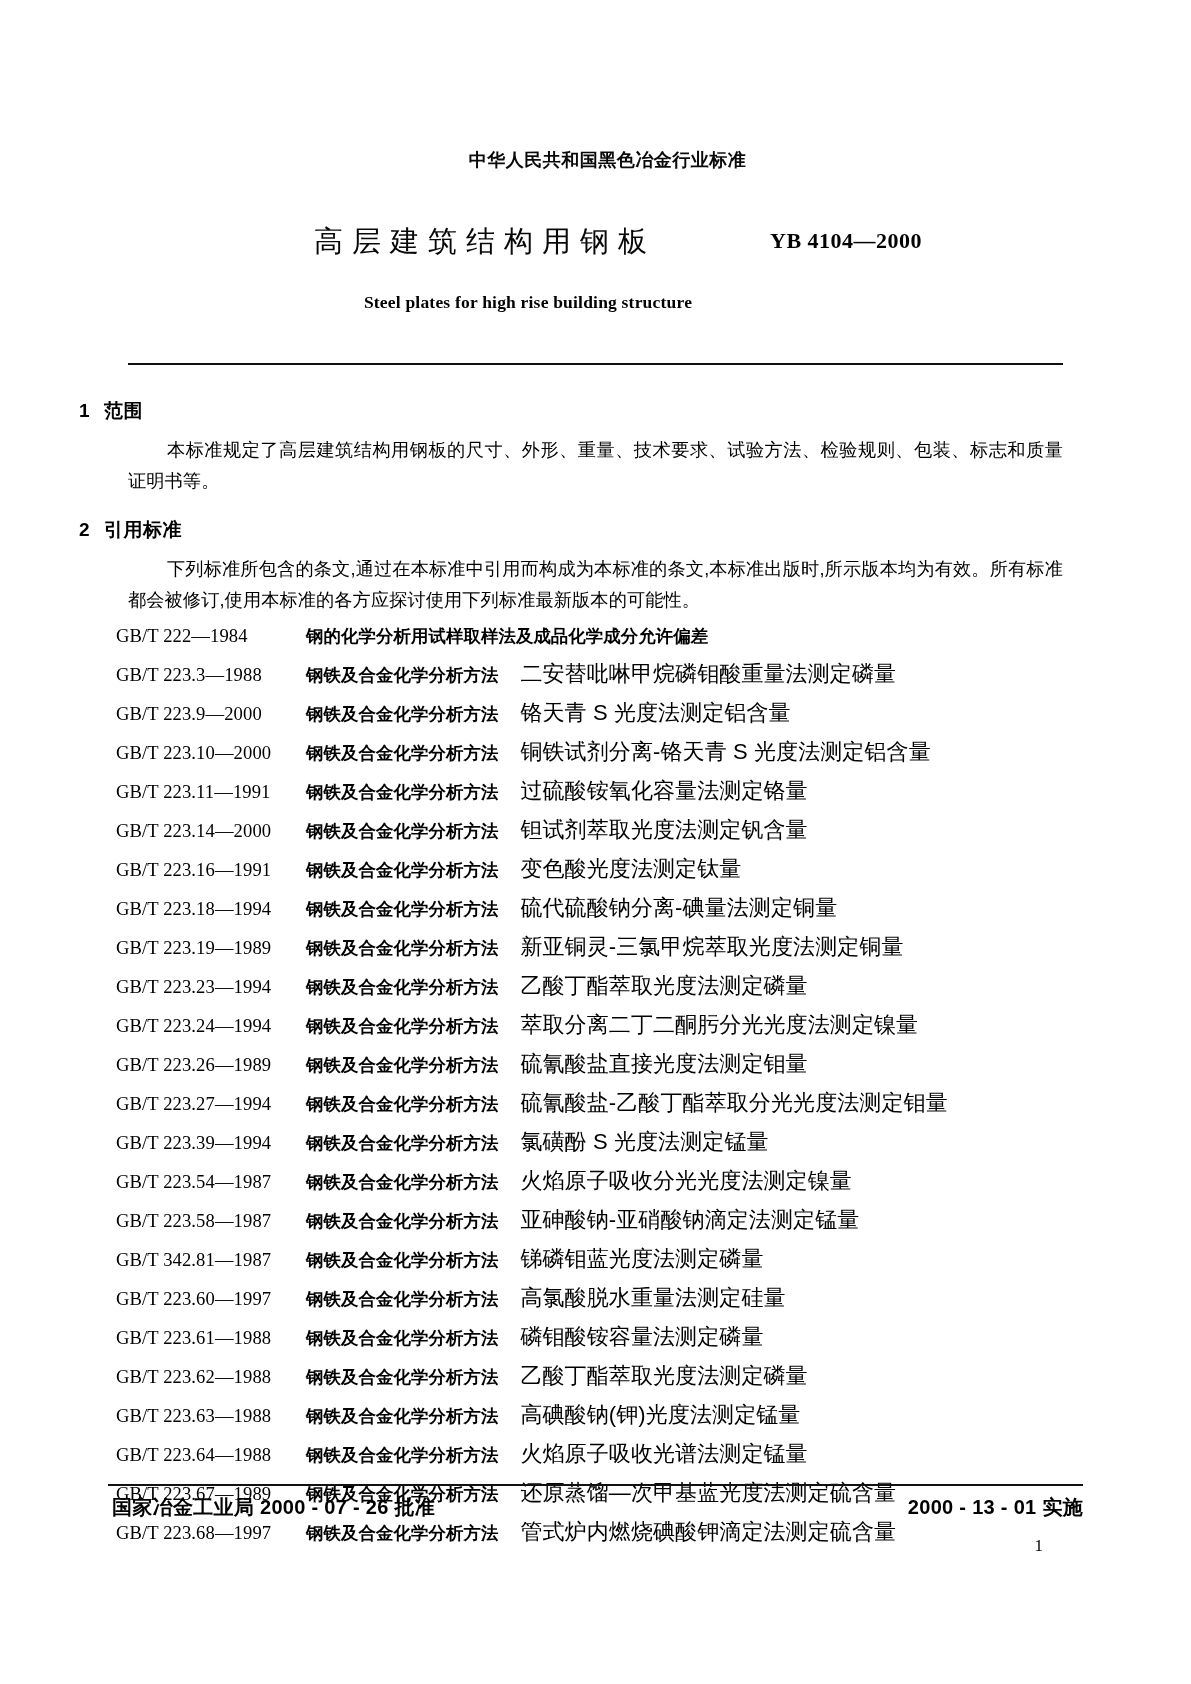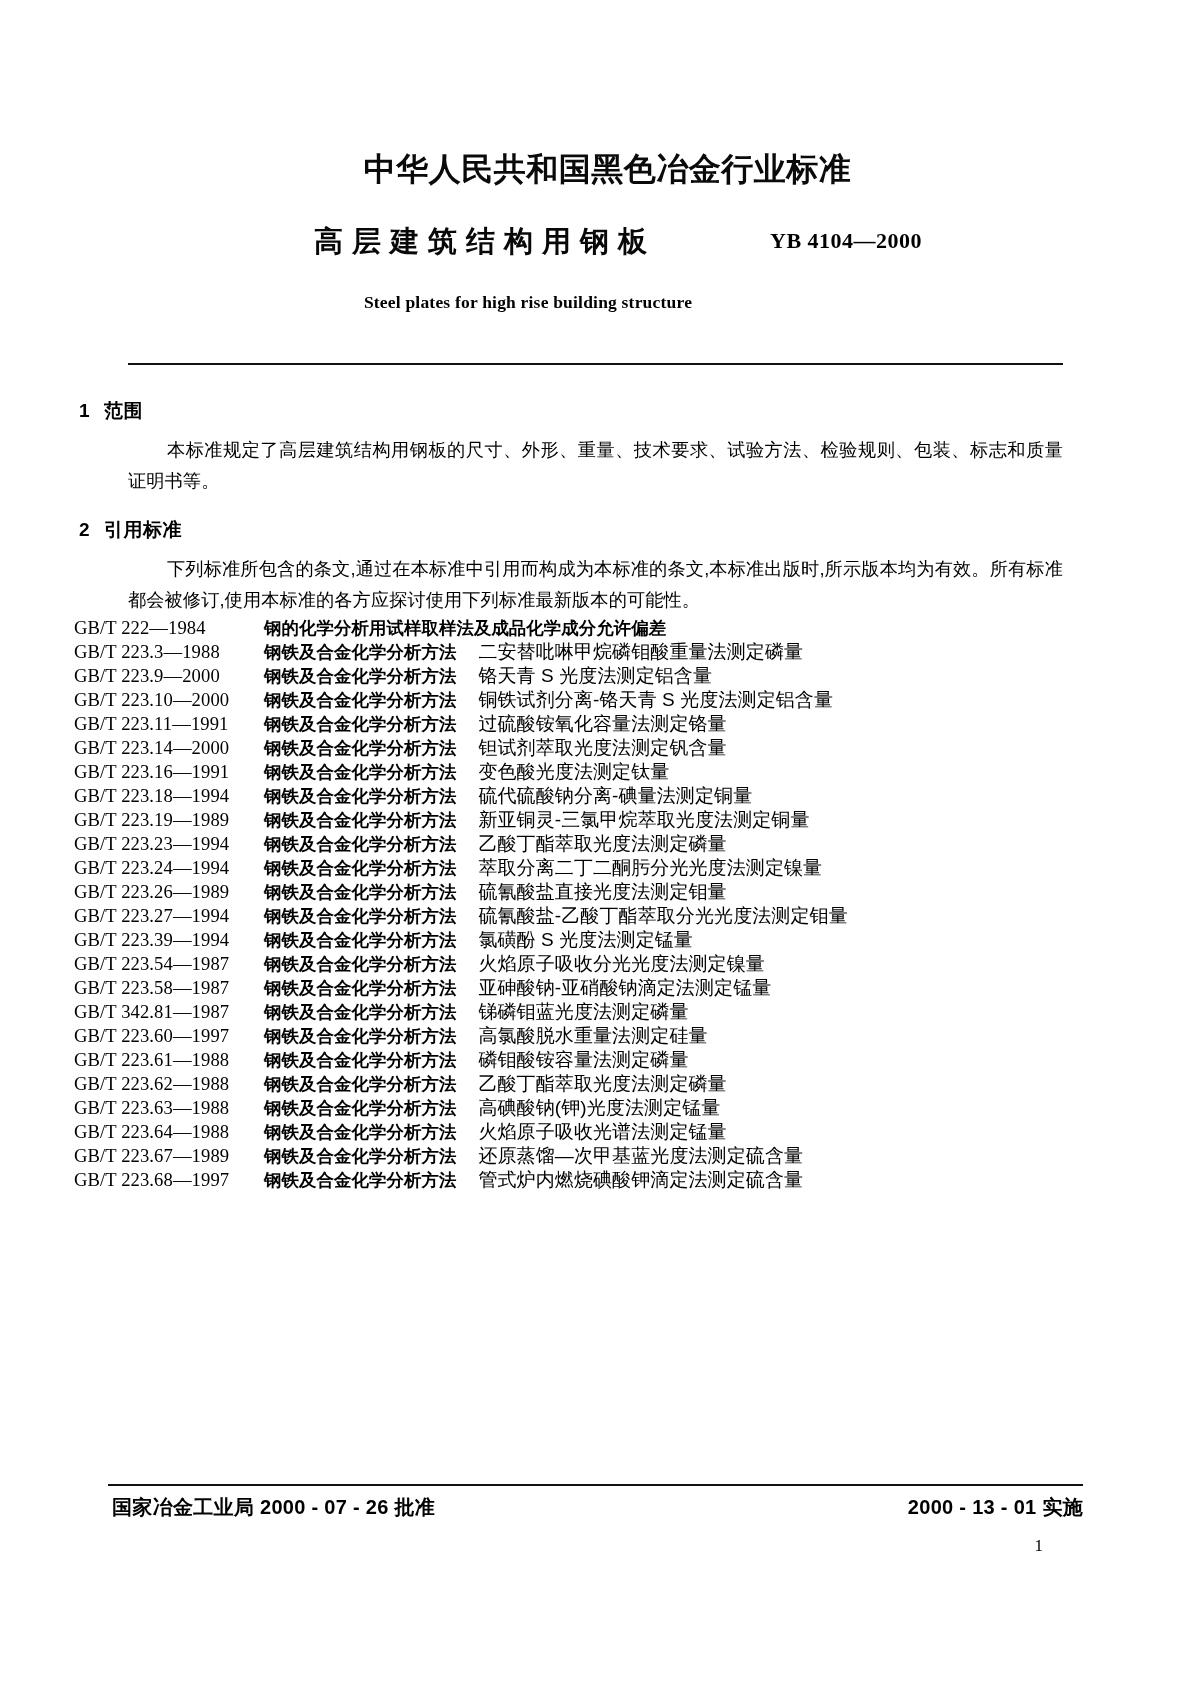--- a/index.html
+++ b/index.html
@@ -27,41 +27,41 @@
   .masthead {
     position: absolute;
     left: 0;
     top: 148px;
     width: 1191px;
     text-align: center;
   }
   .org-line {
     font-family: Liberation Serif, serif;
     font-weight: bold;
-    font-size: 32px;
+    font-size: 18px;
     letter-spacing: 0.5px;
     color: #0a0a0a;
     padding-left: 24px;
   }
 
   .title-row {
     position: absolute;
     left: 0;
     top: 222px;
     width: 1191px;
     height: 52px;
   }
   .doc-title {
     position: absolute;
     left: 275px;
     top: 0;
     width: 420px;
     text-align: center;
     font-family: "Liberation Sans", "DejaVu Sans", sans-serif;
-    font-weight: bold;
+    font-weight: normal;
     font-size: 29px;
     letter-spacing: 9px;
     color: #080808;
   }
   .std-number {
     position: absolute;
     left: 770px;
     top: 6px;
     font-family: "Liberation Serif", "DejaVu Serif", serif;
     font-weight: bold;
@@ -124,40 +124,40 @@
     text-align: justify;
   }
 
   .ref-list {
     margin: 0;
     padding: 0;
     list-style: none;
     width: 1010px;
   }
   .ref-item {
-    margin: 0 0 0 74px;
+    margin: 0 0 0 116px;
     font-size: 18.6px;
-    line-height: 24px;
+    line-height: 38px;
     white-space: nowrap;
     letter-spacing: 0.1px;
   }
   .ref-code {
     font-family: "Liberation Serif", "DejaVu Serif", serif;
     display: inline-block;
     min-width: 184px;
   }
   .ref-method {
     font-family: "Liberation Sans", "DejaVu Sans", sans-serif;
     font-weight: bold;
     font-size: 17.4px;
     margin-left: 6px;
   }
   .ref-desc {
     font-family: "Liberation Sans", "DejaVu Sans", sans-serif;
-    font-size: 19px;
+    font-size: 22px;
     margin-left: 22px;
   }
 
   .spacer-sm { height: 11px; }
   .spacer-md { height: 20px; }
 
   
   .rule-bottom {
     position: absolute;
     left: 108px;

